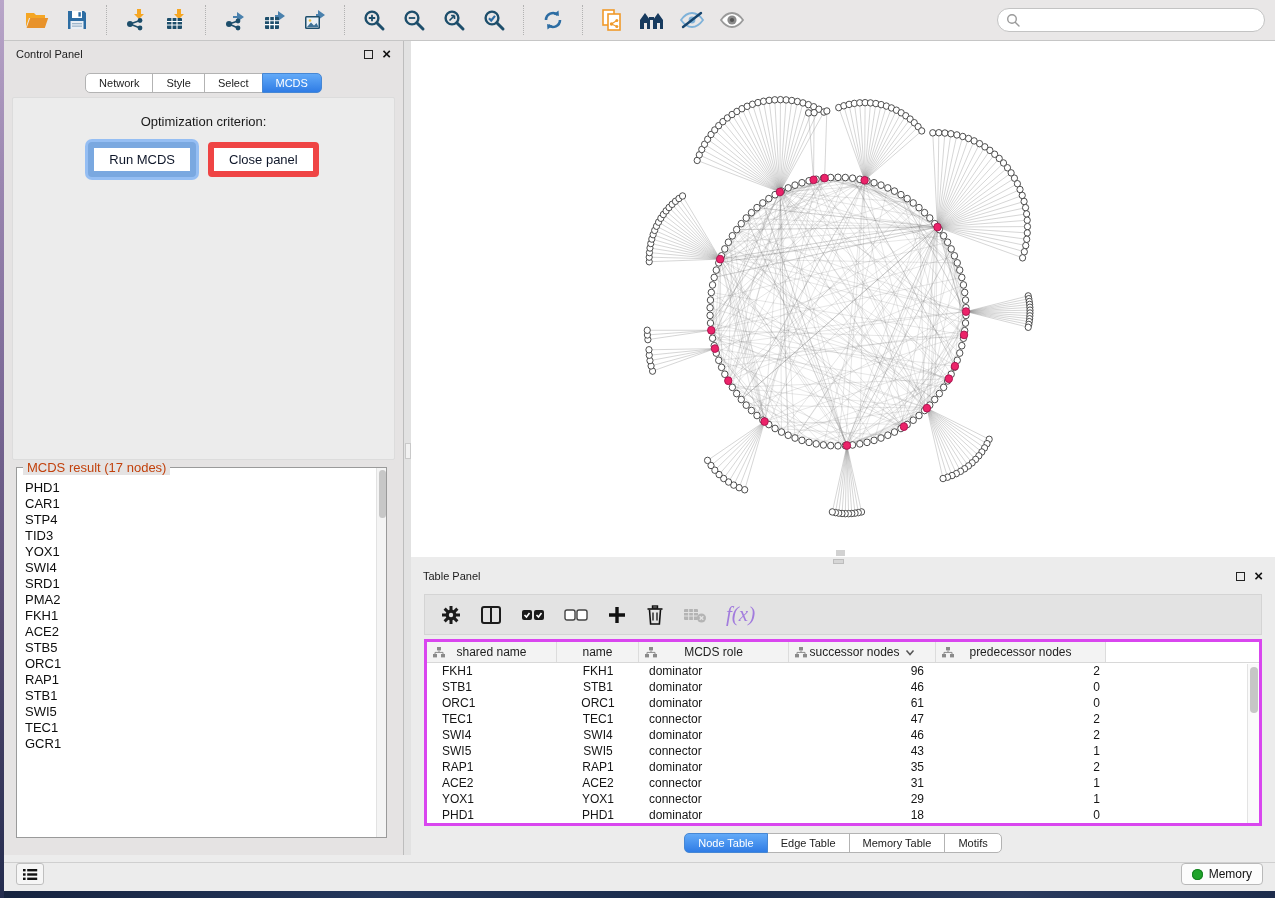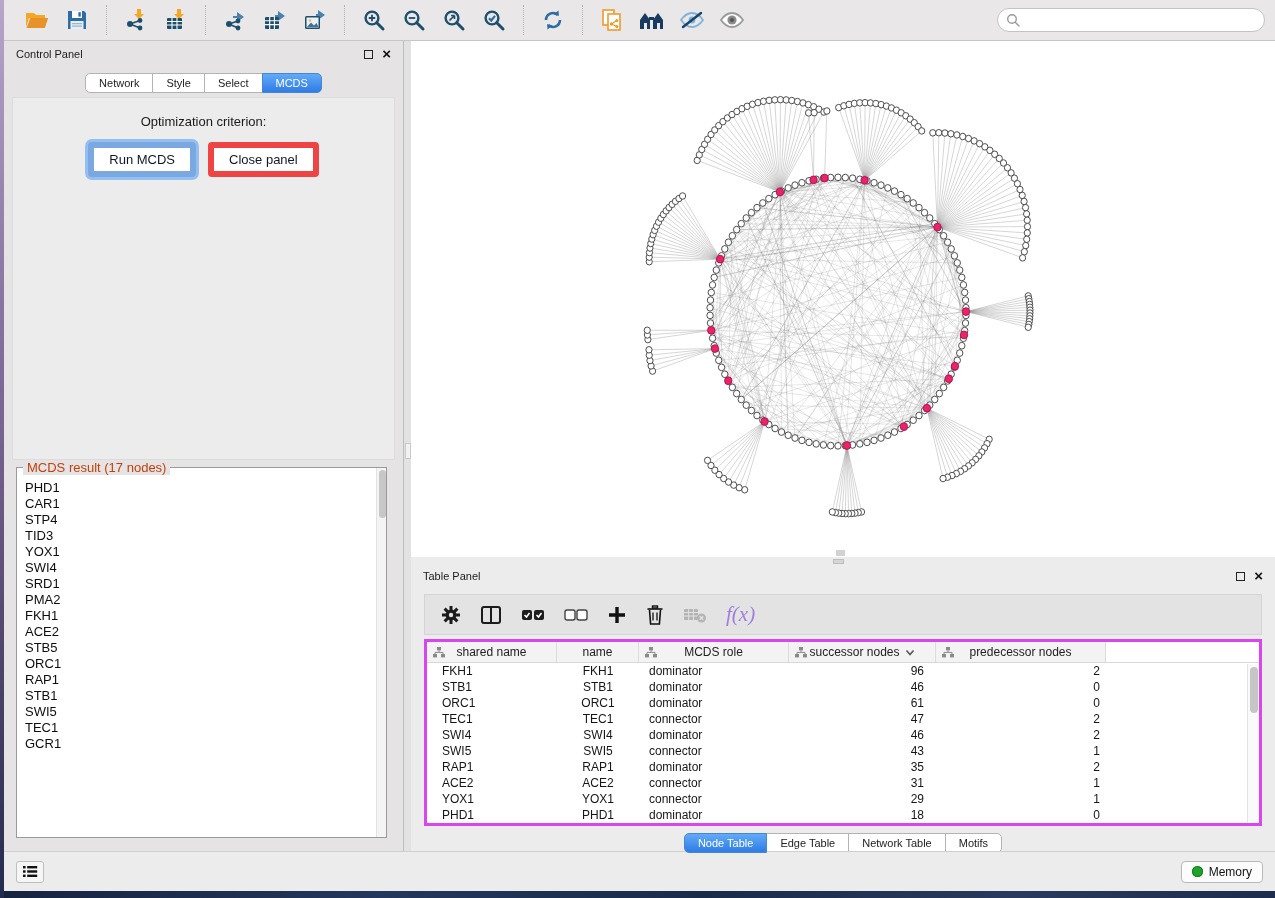--- a/index.html
+++ b/index.html
@@ -100,22 +100,22 @@
   .td.c0 { padding-left:15px; }
   .td.c1 { justify-content:center; }
   .td.c2 { padding-left:10px; }
   .td.c3 { justify-content:flex-end; padding-right:12px; }
   .td.c4 { justify-content:flex-end; padding-right:6px; }
   .table-scroll { position:absolute; top:22px; right:0; bottom:0; width:12px; background:#fafafa; border-left:1px solid #e3e3e3; }
   .table-scroll .thumb { position:absolute; top:3px; left:2px; width:8px; height:46px; background:#c6c6c6; border-radius:4px; }
   .tp-tabs { position:absolute; left:0; right:0; top:268px; display:flex; justify-content:center; }
 
   
-  .status-bar { position:absolute; left:0; right:0; bottom:0; height:40px; background:#ececec; border-top:1px solid #cfcfcf;
-    display:flex; align-items:center; justify-content:space-between; padding:0 12px; }
+  .status-bar { position:absolute; left:0; right:0; bottom:0; height:29px; background:#ececec; border-top:1px solid #cfcfcf;
+    display:flex; align-items:flex-start; justify-content:space-between; padding:0 12px; }
   .list-btn { width:28px; height:22px; background:#f6f6f6; border:1px solid #bfbfbf; border-radius:3px;
     display:flex; align-items:center; justify-content:center; }
   .memory-btn { height:22px; background:#fcfcfc; border:1px solid #b9b9b9; border-radius:4px;
     display:flex; align-items:center; gap:6px; padding:0 10px; font-size:12px; color:#111; }
   .mem-dot { width:11px; height:11px; border-radius:50%; background:#1fa32a; box-shadow:inset 0 0 0 1px #158020; }
 </style>
 </head>
 <body>
 
 <div class="wallpaper-left"></div>
@@ -1244,21 +1244,21 @@
                 <div class="td c4">0</div>
               </div>
             </div>
           <div class="table-scroll">
               <div class="thumb"></div>
             </div>
         </div>
         <div class="tp-tabs" id="tp-tabs">
             <button class="seg active">Node Table</button>
             <button class="seg">Edge Table</button>
-            <button class="seg">Network Table</button>
+            <button class="seg">Memory Table</button>
             <button class="seg">Motifs</button>
           </div>
       </div>
     </div>
   </div>
 
   <div class="status-bar">
     <span class="list-btn">
       <svg width="16" height="13" viewBox="0 0 16 13">
           <g fill="#111">

